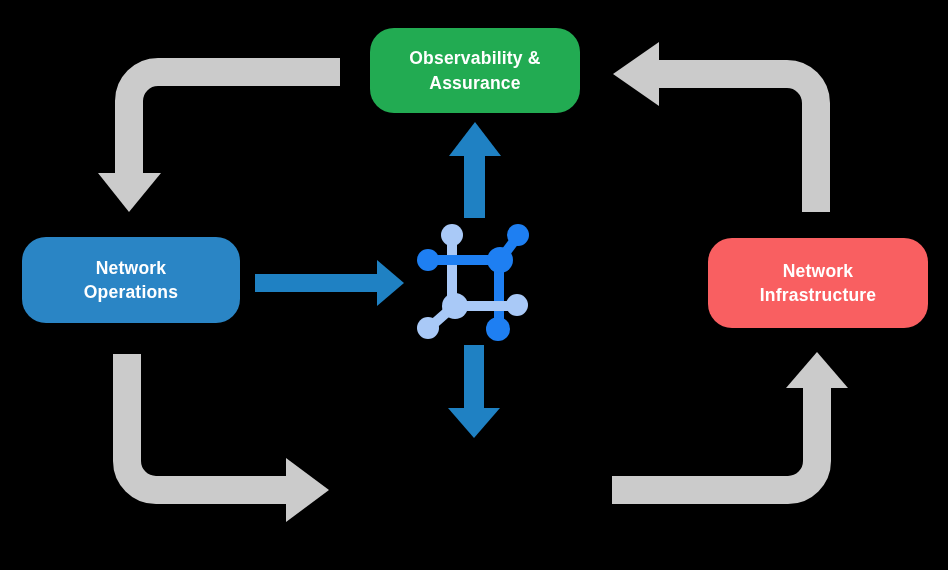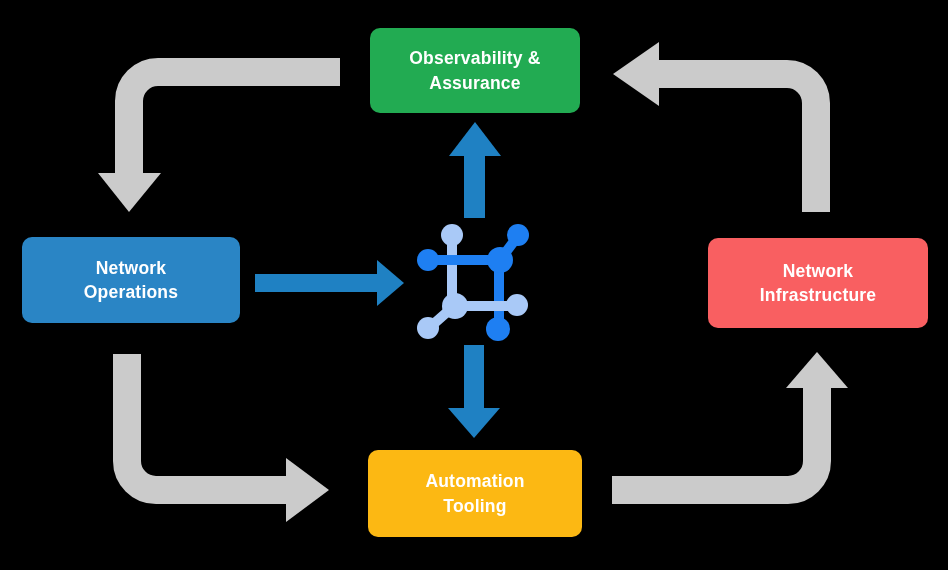--- a/index.html
+++ b/index.html
@@ -28,21 +28,21 @@
   .blue-fill{fill:var(--arrow-blue);}
   .ic-dark-line{stroke:var(--icon-dark-blue);stroke-width:10;fill:none;stroke-linecap:round;}
   .ic-dark-dot{fill:var(--icon-dark-blue);}
   .ic-light-line{stroke:var(--icon-light-blue);stroke-width:10;fill:none;stroke-linecap:round;}
   .ic-light-dot{fill:var(--icon-light-blue);}
   .node{
     position:absolute;
     display:flex;align-items:center;justify-content:center;
     text-align:center;
     color:var(--label-text);
-    border-radius:10px;
+    border-radius:24px;
     font-size:17.5px;font-weight:600;line-height:1.38;letter-spacing:.2px;
     white-space:pre-line;
     z-index:2;
   }
   .node-observability{left:370px;top:28px;width:210px;height:85px;background:var(--node-green);}
   .node-operations{left:22px;top:237px;width:218px;height:86px;background:var(--node-blue);}
   .node-infrastructure{left:708px;top:238px;width:220px;height:90px;background:var(--node-red);}
   .node-automation{left:368px;top:450px;width:214px;height:87px;background:var(--node-yellow);}
 </style>
 </head>
@@ -108,18 +108,14 @@
 Assurance</span>
   </div>
   <div class="node node-operations">
     <span>Network
 Operations</span>
   </div>
   <div class="node node-infrastructure">
     <span>Network
 Infrastructure</span>
   </div>
-  <div class="node node-automation">
-    <span>Automation
-Tooling</span>
-  </div>
 
 </div>
 
 </body></html>

